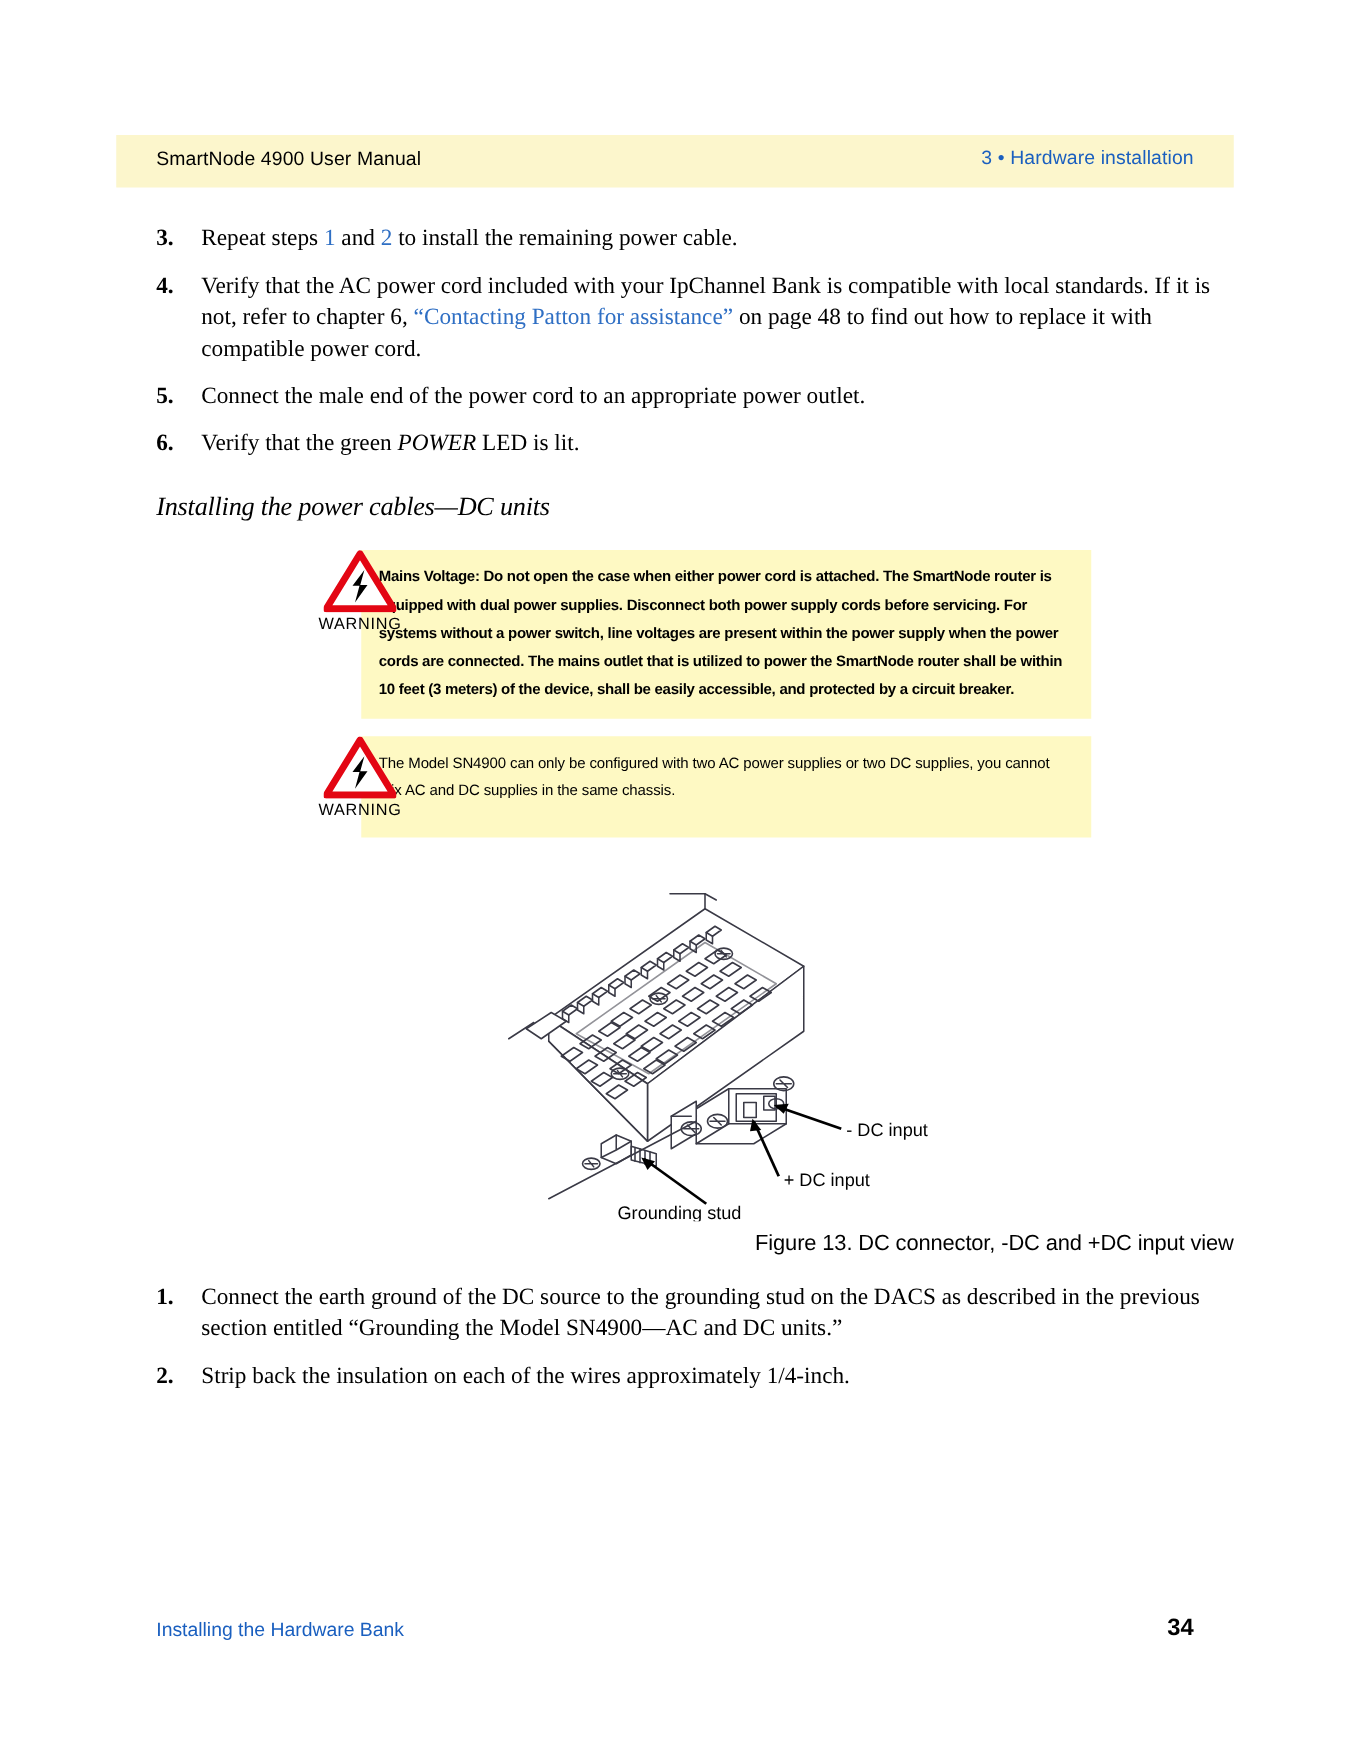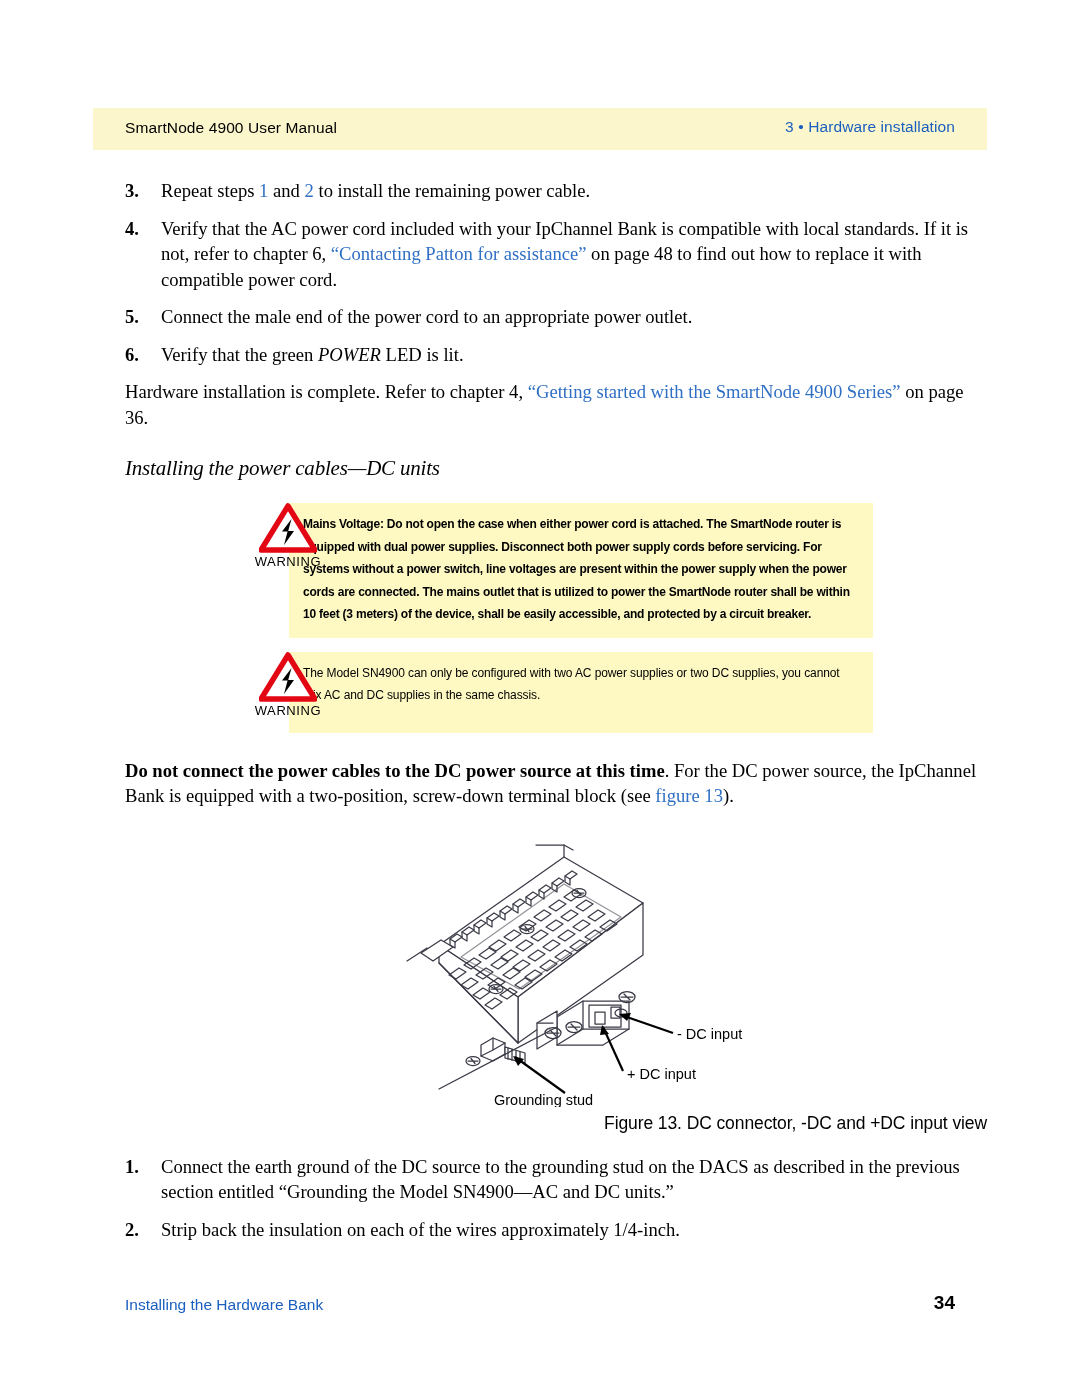--- a/index.html
+++ b/index.html
@@ -171,21 +171,20 @@
 
 <div class="content">
 
   <div id="steps-top">
       <div class="step"><span class="num">3.</span><span><span>Repeat steps </span><span class="blue">1</span><span> and </span><span class="blue">2</span><span> to install the remaining power cable.</span></span></div>
       <div class="step"><span class="num">4.</span><span><span>Verify that the AC power cord included with your IpChannel Bank is compatible with local standards. If it is not, refer to chapter 6, </span><span class="blue">“Contacting Patton for assistance”</span><span> on page 48 to find out how to replace it with compatible power cord.</span></span></div>
       <div class="step"><span class="num">5.</span><span><span>Connect the male end of the power cord to an appropriate power outlet.</span></span></div>
       <div class="step"><span class="num">6.</span><span><span>Verify that the green </span><span class="ital">POWER</span><span> LED is lit.</span></span></div>
     </div>
 
-  <div class="para" id="para-complete"><span>Hardware installation is complete. Refer to chapter 4, </span><span class="blue">“Getting started with the SmartNode 4900 Series”</span><span> on page 36.</span></div>
 
   <div class="section-heading">Installing the power cables—DC units</div>
 
   <div class="admon">
     <div class="admon-icon">
       <span>
         <svg width="58" height="50" viewBox="0 0 58 50" aria-hidden="true">
           <path d="M29 3 L56 47 L2 47 Z" fill="#ffffff" stroke="#e30613" stroke-width="5.5" stroke-linejoin="round"></path>
           <path d="M32.5 16 L23 28.5 L28.6 28.5 L25 42 L35 28 L29.2 28 Z" fill="#000000"></path>
         </svg>
@@ -201,21 +200,20 @@
         <svg width="58" height="50" viewBox="0 0 58 50" aria-hidden="true">
           <path d="M29 3 L56 47 L2 47 Z" fill="#ffffff" stroke="#e30613" stroke-width="5.5" stroke-linejoin="round"></path>
           <path d="M32.5 16 L23 28.5 L28.6 28.5 L25 42 L35 28 L29.2 28 Z" fill="#000000"></path>
         </svg>
       </span>
       <div class="icon-label">WARNING</div>
     </div>
     <div class="admon-body caution-text">The Model SN4900 can only be configured with two AC power supplies or two DC supplies, you cannot mix AC and DC supplies in the same chassis.</div>
   </div>
 
-  <div class="para" id="para-dc" style="margin-top:16px;"><span class="bold">Do not connect the power cables to the DC power source at this time</span><span>. For the DC power source, the IpChannel Bank is equipped with a two-position, screw-down terminal block (see </span><span class="blue">figure 13</span><span>).</span></div>
 
   <div class="figure-wrap">
     <svg width="470" height="270" viewBox="0 0 470 270">
       <g fill="none" stroke="#3a3a46" stroke-width="1.25" stroke-linejoin="round" stroke-linecap="round">
 
         <path d="M215 8 L243 8 L243 20"></path>
         <path d="M243 8 L252 13"></path>
 
         <path d="M118 108 L243 20 L322 66 L197 160 Z" fill="#ffffff"></path>
 

